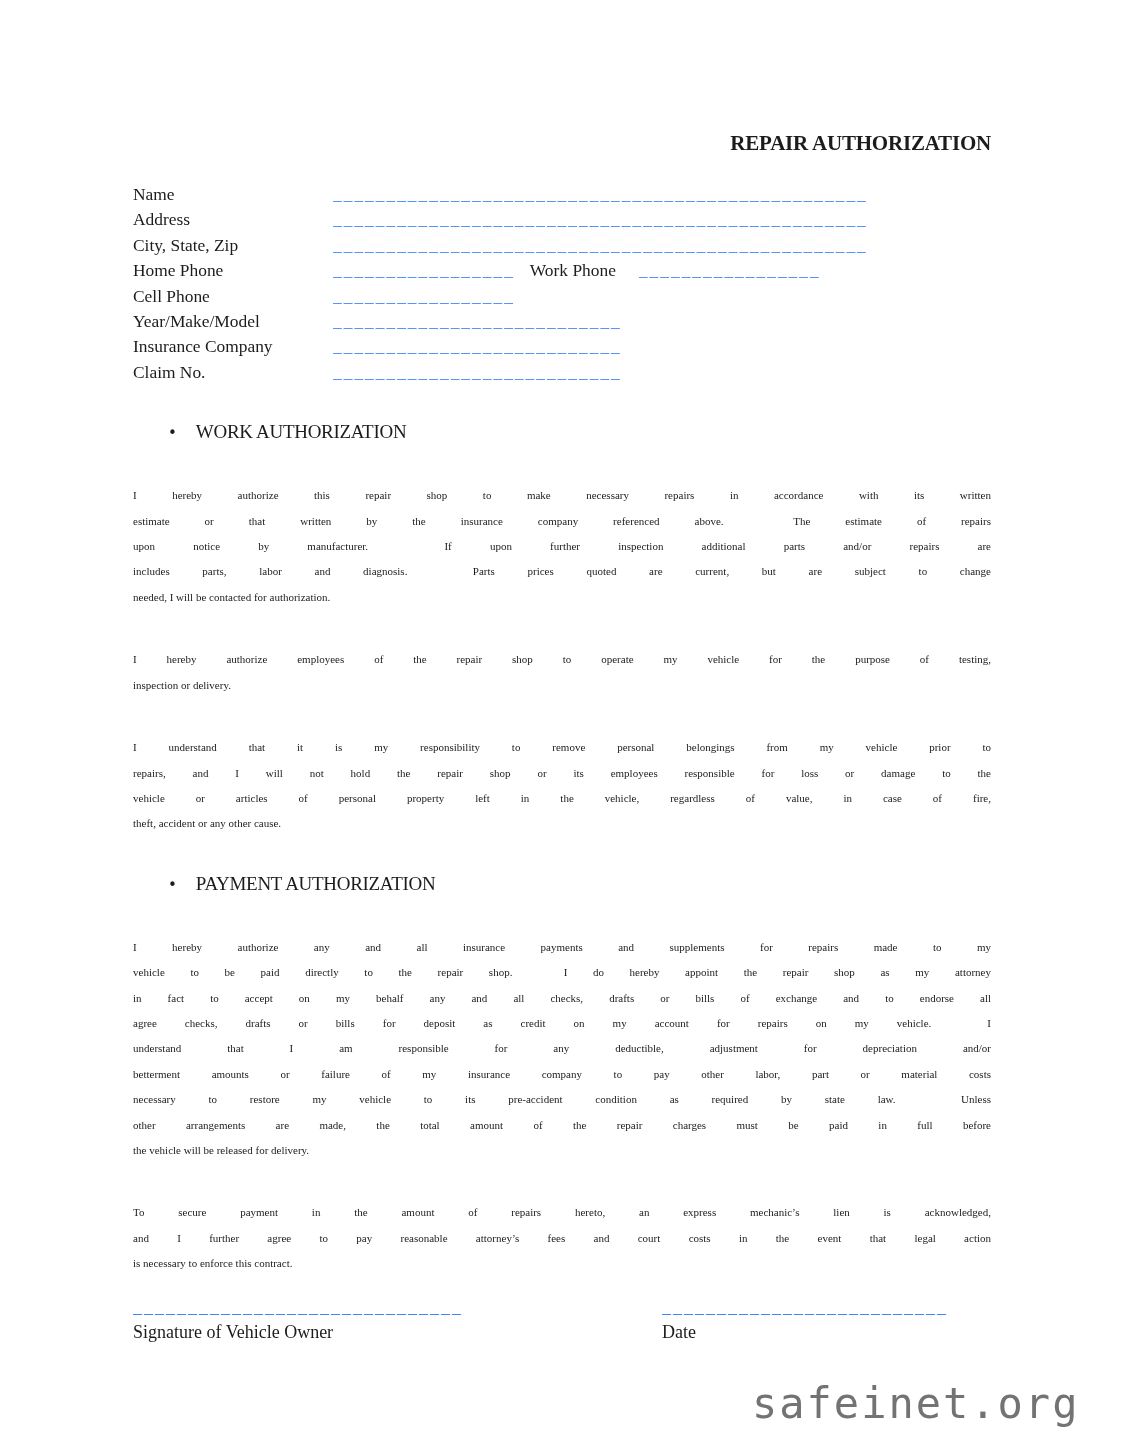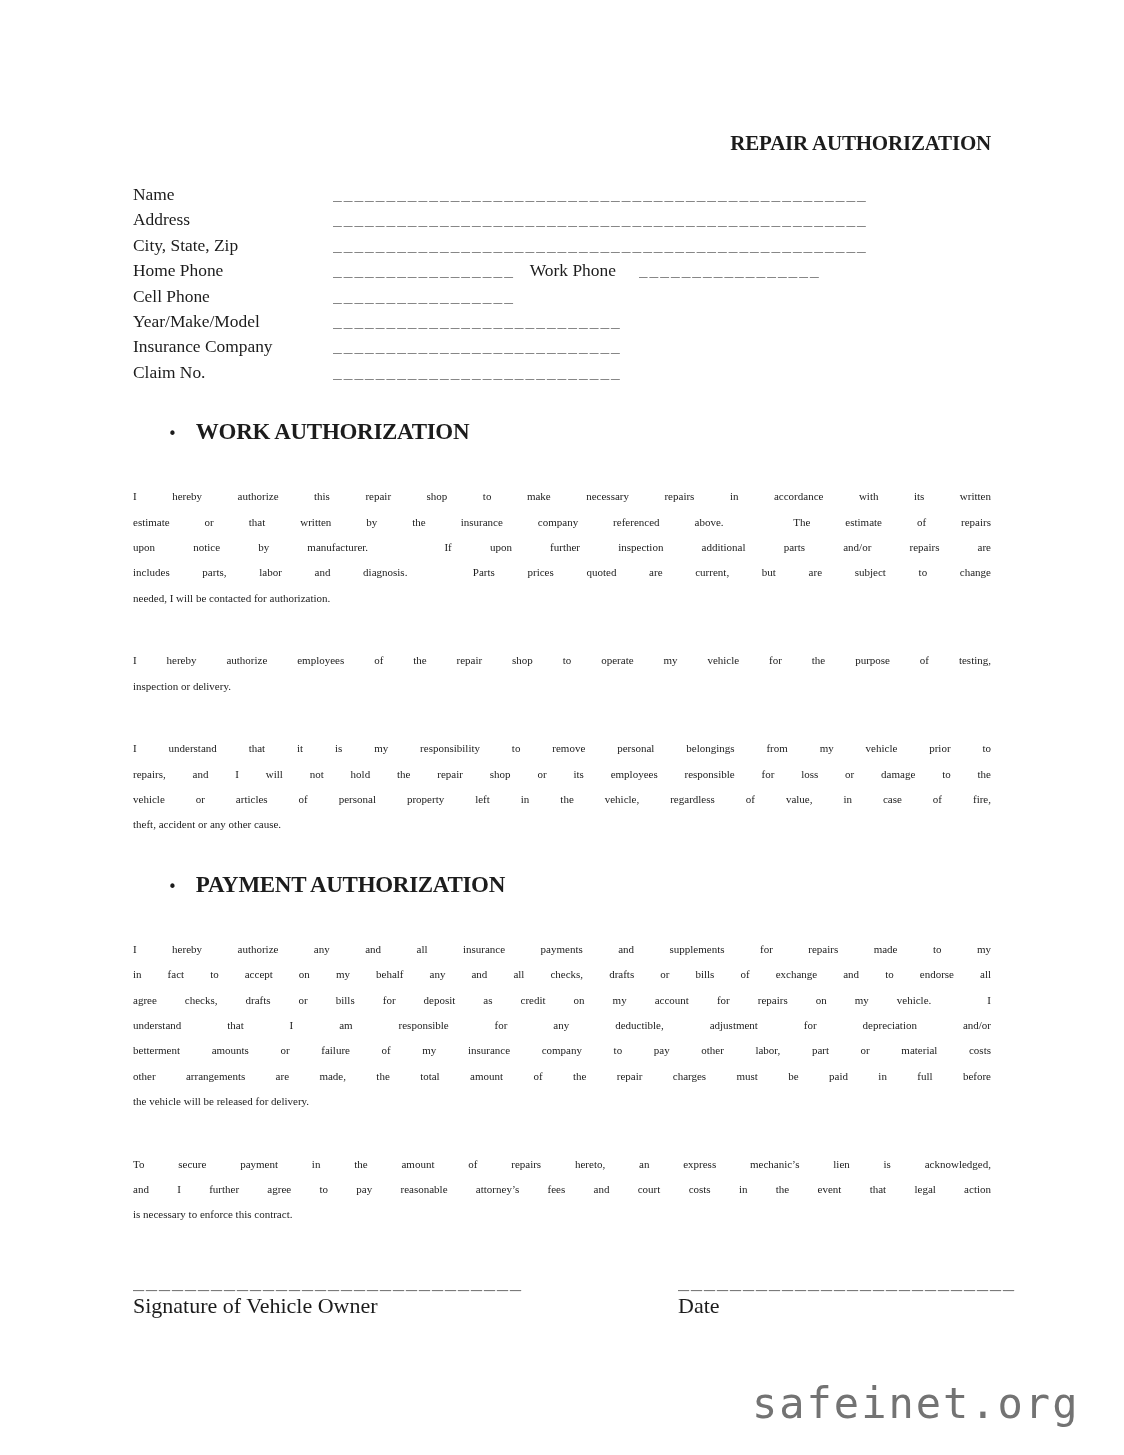--- a/index.html
+++ b/index.html
@@ -25,56 +25,55 @@
   }
   .fields { margin-top: 26px; }
   .field-row {
     display: flex;
     align-items: baseline;
     line-height: 25.4px;
     font-size: 17.4px;
   }
   .field-label { width: 200px; flex: 0 0 200px; }
   .blank {
-    color: #737373;
+    color: #3b82f6;
     letter-spacing: 2px;
     white-space: nowrap;
     overflow: hidden;
   }
   .wp-label { margin-left: 15px; margin-right: 23px; }
   .section-heading {
     display: flex;
     align-items: baseline;
     margin-top: 34px;
     padding-left: 35px;
     line-height: 26px;
   }
   .bullet { font-size: 15px; margin-right: 19px; font-family: "DejaVu Sans", sans-serif; }
   .heading-text {
-    font-weight: bold;
-    font-size: 23px;
+    font-weight: normal;
+    font-size: 19px;
     letter-spacing: -0.3px;
   }
   .para {
     margin-top: 37px;
     font-size: 11px;
     line-height: 25.4px;
   }
   .pline {
     text-align: justify;
     text-align-last: justify;
     white-space: pre-wrap;
   }
   .pline.last { text-align-last: left; }
   .sig-block {
     display: flex;
-    margin-top: 40px;
-    font-size: 22px;
+    margin-top: 18px;
+    font-size: 18px;
     line-height: 25.4px;
-    gap: 16px;
   }
   .sig-col-left { width: 529px; flex: 0 0 529px; }
   .sig-col-right { flex: 1; }
   .watermark {
     position: absolute;
     left: 752px;
     top: 1379px;
     font-family: "DejaVu Sans Mono", monospace;
     font-size: 42px;
     letter-spacing: 2px;
@@ -150,24 +149,26 @@
       </div>
   </div>
 
   <div>
     <div class="section-heading">
       <span class="bullet">•</span>
       <span class="heading-text">PAYMENT AUTHORIZATION</span>
     </div>
     <div class="para">
         <div class="pline">I hereby authorize any and all insurance payments and supplements for repairs made to my</div>
+        <div class="pline">vehicle to be paid directly to the repair shop.  I do hereby appoint the repair shop as my attorney</div>
         <div class="pline">in fact to accept on my behalf any and all checks, drafts or bills of exchange and to endorse all</div>
         <div class="pline">agree checks, drafts or bills for deposit as credit on my account for repairs on my vehicle.  I</div>
         <div class="pline">understand that I am responsible for any deductible, adjustment for depreciation and/or</div>
         <div class="pline">betterment amounts or failure of my insurance company to pay other labor, part or material costs</div>
+        <div class="pline">necessary to restore my vehicle to its pre-accident condition as required by state law.  Unless</div>
         <div class="pline">other arrangements are made, the total amount of the repair charges must be paid in full before</div>
         <div class="pline last">the vehicle will be released for delivery.</div>
       </div>
     <div class="para">
         <div class="pline">To secure payment in the amount of repairs hereto, an express mechanic’s lien is acknowledged,</div>
         <div class="pline">and I further agree to pay reasonable attorney’s fees and court costs in the event that legal action</div>
         <div class="pline last">is necessary to enforce this contract.</div>
       </div>
   </div>
 

